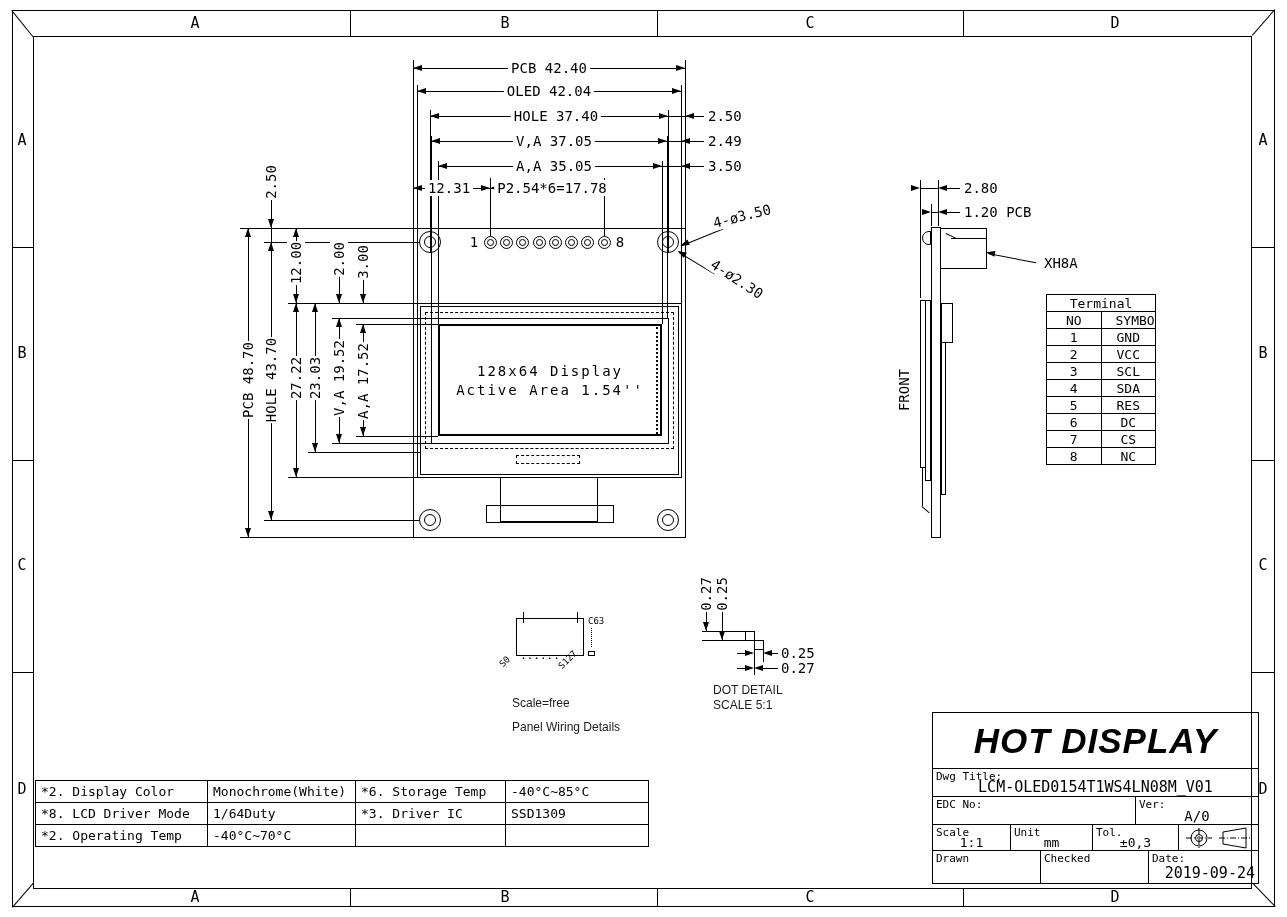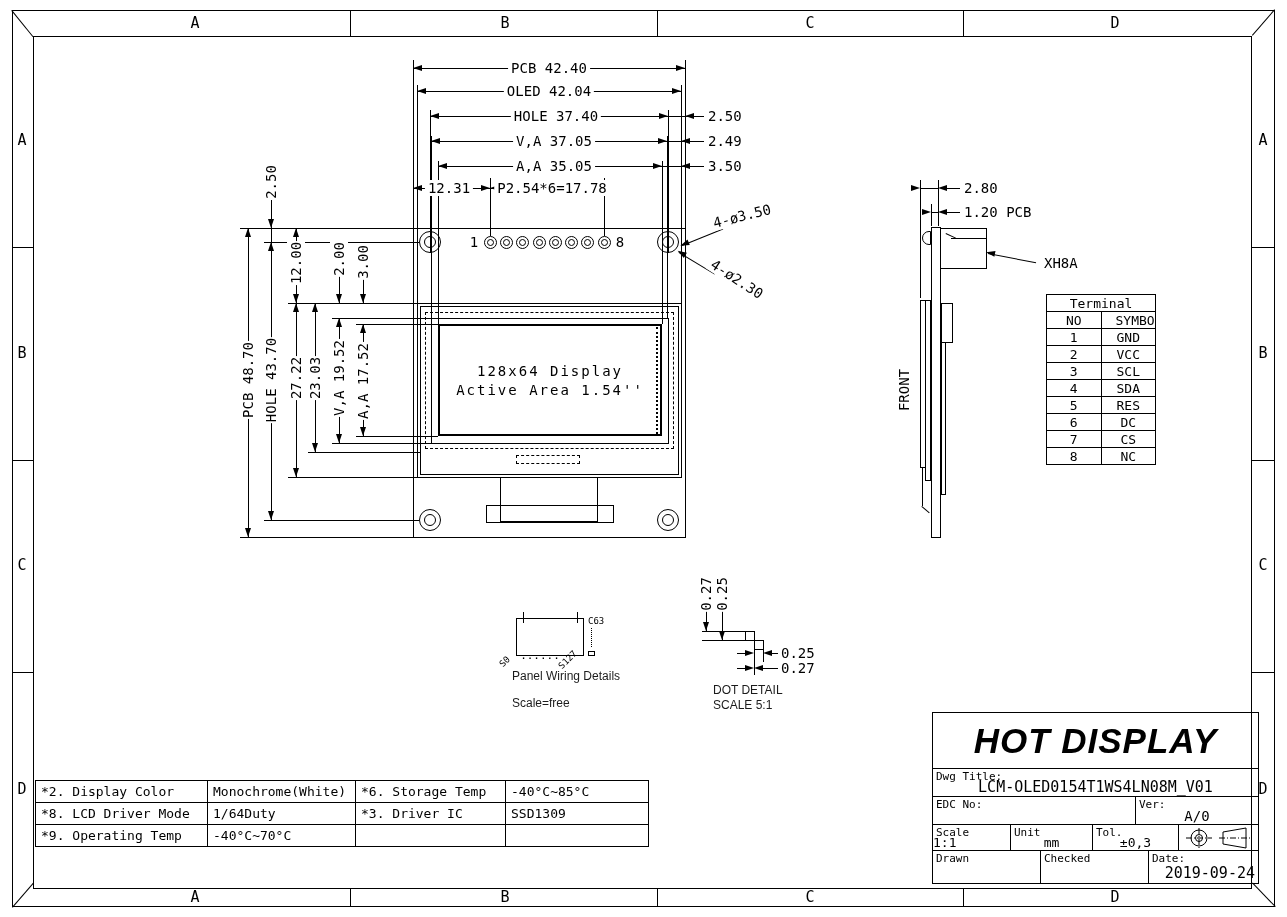--- a/index.html
+++ b/index.html
@@ -307,21 +307,21 @@
 
   <div class="bx" style="left:516px;top:618px;width:68px;height:38px;"></div>
   <div class="vl" style="left:523px;top:612px;height:11px;"></div>
   <div class="vl" style="left:577px;top:612px;height:11px;"></div>
   <div class="dtl f9" style="left:587px;top:621px;background:transparent;">C63</div>
   <div class="vdot" style="left:591px;top:628px;height:19px;border-left-width:1px;"></div>
   <div class="bx" style="left:588px;top:651px;width:7px;height:5px;"></div>
   <div class="dt f9" style="left:505px;top:662px;transform:translate(-50%,-50%) rotate(-45deg);background:transparent;">S0</div>
   <div class="dt f9" style="left:568px;top:660px;transform:translate(-50%,-50%) rotate(-45deg);background:transparent;">S127</div>
   <div class="dt" style="left:540px;top:655px;font-size:11px;background:transparent;">......</div>
-  <div class="cap" style="left:512px;top:669px;">Panel Wiring Details</div>
+  <div class="cap" style="left:512px;top:720px;">Panel Wiring Details</div>
   <div class="cap" style="left:512px;top:696px;">Scale=free</div>
 
   <div class="bx" style="left:745px;top:631px;width:10px;height:10px;"></div>
   <div class="bx" style="left:754px;top:640px;width:10px;height:10px;"></div>
   <div class="hl" style="left:702px;top:631px;width:43px;"></div>
   <div class="hl" style="left:702px;top:640px;width:52px;"></div>
   <div class="vl" style="left:754px;top:650px;height:25px;"></div>
   <div class="vl" style="left:763px;top:650px;height:12px;"></div>
   <div class="vl" style="left:706px;top:608px;height:23px;"></div>
   <div class="aD" style="left:703px;top:622px;"></div>
@@ -356,21 +356,21 @@
       <td>*6. Storage Temp</td>
       <td>-40°C~85°C</td>
     </tr>
     <tr>
       <td>*8. LCD Driver Mode</td>
       <td>1/64Duty</td>
       <td>*3. Driver IC</td>
       <td>SSD1309</td>
     </tr>
     <tr>
-      <td>*9. Operating Temp</td>
+      <td>*2. Operating Temp</td>
       <td>-40°C~70°C</td>
       <td></td>
       <td></td>
     </tr>
   </tbody>
     </table>
 
   <div class="bx" style="left:932px;top:712px;width:327px;height:172px;">
     <div class="tb-cell" style="left:0;top:0;width:325px;height:56px;border-bottom:1px solid #000;text-align:center;">
       <div style="font:italic bold 35px 'Liberation Sans',sans-serif;letter-spacing:1px;margin-top:8px;">HOT DISPLAY</div>
@@ -381,21 +381,21 @@
     </div>
     <div class="tb-cell" style="left:0;top:84px;width:203px;height:28px;border-bottom:1px solid #000;border-right:1px solid #000;">
       <span class="tb-lbl">EDC No:</span>
     </div>
     <div class="tb-cell" style="left:203px;top:84px;width:122px;height:28px;border-bottom:1px solid #000;">
       <span class="tb-lbl">Ver:</span>
       <div style="font-size:14px;text-align:center;margin-top:11px;">A/0</div>
     </div>
     <div class="tb-cell" style="left:0;top:112px;width:78px;height:26px;border-bottom:1px solid #000;border-right:1px solid #000;">
       <span class="tb-lbl">Scale</span>
-      <div style="font-size:13px;text-align:left;margin-top:10px;">1:1</div>
+      <div style="font-size:13px;text-align:center;margin-top:10px;">1:1</div>
     </div>
     <div class="tb-cell" style="left:78px;top:112px;width:82px;height:26px;border-bottom:1px solid #000;border-right:1px solid #000;">
       <span class="tb-lbl">Unit</span>
       <div style="font-size:13px;text-align:center;margin-top:10px;">mm</div>
     </div>
     <div class="tb-cell" style="left:160px;top:112px;width:86px;height:26px;border-bottom:1px solid #000;border-right:1px solid #000;">
       <span class="tb-lbl">Tol.</span>
       <div style="font-size:13px;text-align:center;margin-top:10px;">±0,3</div>
     </div>
     <div class="tb-cell" style="left:246px;top:112px;width:79px;height:26px;border-bottom:1px solid #000;text-align:center;">

